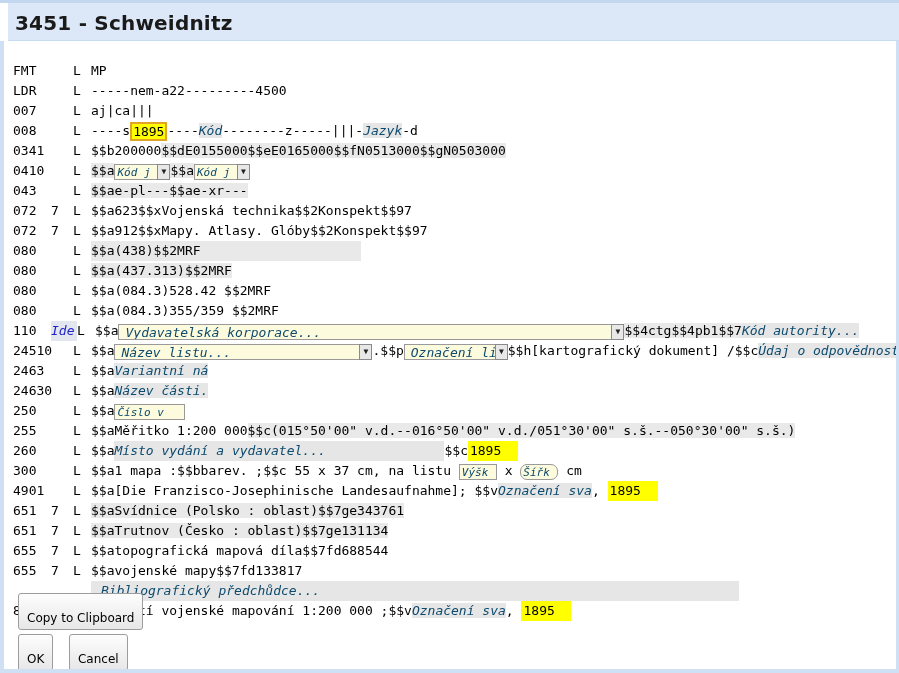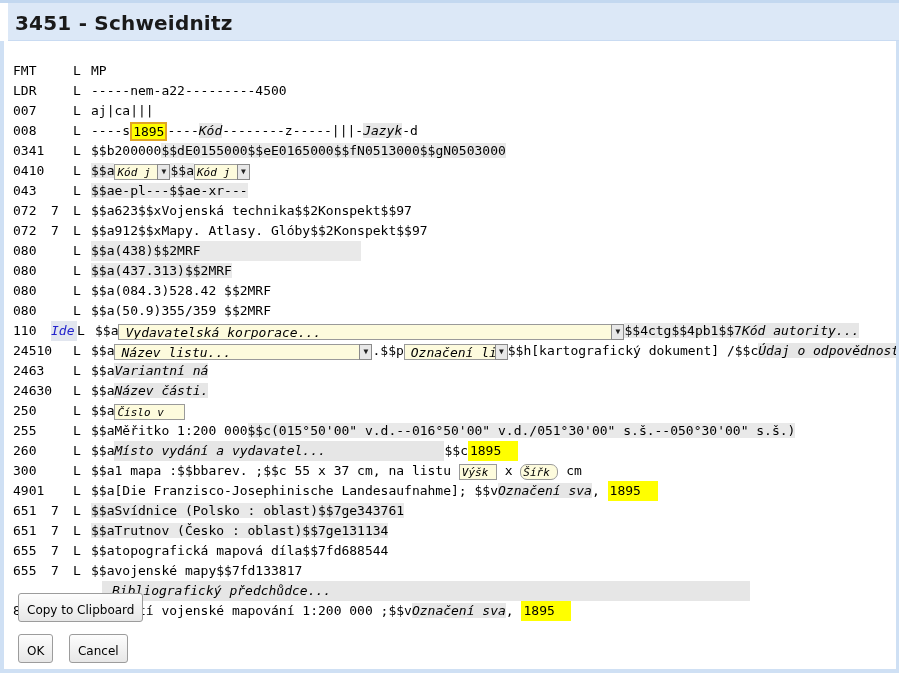--- a/index.html
+++ b/index.html
@@ -105,21 +105,21 @@
     display: inline-block;
     vertical-align: top;
   }
 
   
   .grey {
     background: #e9e9e9;
   }
   
   .ph {
-    color: #000000;
+    color: #0c4a6e;
     font-style: italic;
   }
   
   .ph.grey { background: #e6e6e6; }
 
   
   .ybox {
     display: inline-block;
     background: #ffff00;
     border: 2px solid #e0a526;
@@ -181,21 +181,21 @@
 
   
   .btn {
     display: inline-block;
     font-family: "DejaVu Sans", "Liberation Sans", sans-serif;
     font-size: 12px;
     color: #000;
     background: linear-gradient(#fdfdfd, #e7e7e7);
     border: 1px solid #9c9c9c;
     border-radius: 3px;
-    padding: 10px 8px 4px 8px;
+    padding: 18px 8px 4px 8px;
     line-height: 13px;
     cursor: default;
   }
   #copy-clip-wrap {
     position: absolute;
     left: 14px;
     top: 552px;
   }
   #okcancel-wrap {
     position: absolute;
@@ -221,35 +221,35 @@
         <div class="marc-row"><span class="tagcol">007</span><span class="indcol"></span><span class="lcol">L</span><span class="fieldcol"><span>aj|ca|||</span></span></div>
         <div class="marc-row"><span class="tagcol">008</span><span class="indcol"></span><span class="lcol">L</span><span class="fieldcol"><span> ----s</span><span class="ybox">1895</span><span>----</span><span class="ph grey">Kód</span><span>--------z-----|||-</span><span class="ph grey">Jazyk</span><span>-d</span></span></div>
         <div class="marc-row"><span class="tagcol">0341</span><span class="indcol"></span><span class="lcol">L</span><span class="fieldcol"><span>$$b200000</span><span class="grey">$$dE0155000$$eE0165000$$fN0513000$$gN0503000</span></span></div>
         <div class="marc-row"><span class="tagcol">0410</span><span class="indcol"></span><span class="lcol">L</span><span class="fieldcol"><span class="grey">$$a</span><span style="white-space: nowrap;"><span class="ysmall ph" style="width: 44px;">Kód j</span><span class="ddarrow">▼</span></span><span class="grey">$$a</span><span style="white-space: nowrap;"><span class="ysmall ph" style="width: 44px;">Kód j</span><span class="ddarrow">▼</span></span></span></div>
         <div class="marc-row"><span class="tagcol">043</span><span class="indcol"></span><span class="lcol">L</span><span class="fieldcol"><span class="grey">$$ae-pl---$$ae-xr---</span></span></div>
         <div class="marc-row"><span class="tagcol">072</span><span class="indcol">7</span><span class="lcol">L</span><span class="fieldcol"><span>$$a623$$xVojenská technika$$2Konspekt$$97</span></span></div>
         <div class="marc-row"><span class="tagcol">072</span><span class="indcol">7</span><span class="lcol">L</span><span class="fieldcol"><span>$$a912$$xMapy. Atlasy. Glóby$$2Konspekt$$97</span></span></div>
         <div class="marc-row"><span class="tagcol">080</span><span class="indcol"></span><span class="lcol">L</span><span class="fieldcol"><span class="grey" style="display: inline-block; width: 270px;">$$a(438)$$2MRF</span></span></div>
         <div class="marc-row"><span class="tagcol">080</span><span class="indcol"></span><span class="lcol">L</span><span class="fieldcol"><span class="grey">$$a(437.313)$$2MRF</span></span></div>
         <div class="marc-row"><span class="tagcol">080</span><span class="indcol"></span><span class="lcol">L</span><span class="fieldcol"><span>$$a(084.3)528.42 $$2MRF</span></span></div>
-        <div class="marc-row"><span class="tagcol">080</span><span class="indcol"></span><span class="lcol">L</span><span class="fieldcol"><span>$$a(50.9)355/359 $$2MRF</span></span></div>
+        <div class="marc-row"><span class="tagcol">080</span><span class="indcol"></span><span class="lcol">L</span><span class="fieldcol"><span>$$a(084.3)355/359 $$2MRF</span></span></div>
         <div class="marc-row"><span class="tagcol">110</span><span class="indcol" style="color: rgb(34, 34, 204); font-style: italic; background: rgb(226, 230, 239); width: 26px;">Ide</span><span class="lcol">L</span><span class="fieldcol"><span>$$a</span><span style="white-space: nowrap;"><span class="yinput ph" style="width: 494px;">Vydavatelská korporace...</span><span class="ddarrow">▼</span></span><span class="grey">$$4ctg$$4pb1$$7</span><span class="ph grey">Kód autority...</span></span></div>
         <div class="marc-row"><span class="tagcol">24510</span><span class="indcol"></span><span class="lcol">L</span><span class="fieldcol"><span>$$a</span><span style="white-space: nowrap;"><span class="yinput ph" style="width: 246px;">Název listu...</span><span class="ddarrow">▼</span></span><span>.$$p</span><span style="white-space: nowrap;"><span class="yinput ph" style="width: 92px;">Označení lis</span><span class="ddarrow">▼</span></span><span>$$h[kartografický dokument] /$$c</span><span class="ph grey">Údaj o odpovědnosti..</span></span></div>
         <div class="marc-row"><span class="tagcol">2463</span><span class="indcol"></span><span class="lcol">L</span><span class="fieldcol"><span>$$a</span><span class="ph grey">Variantní ná</span></span></div>
         <div class="marc-row"><span class="tagcol">24630</span><span class="indcol"></span><span class="lcol">L</span><span class="fieldcol"><span>$$a</span><span class="ph grey">Název části.</span></span></div>
         <div class="marc-row"><span class="tagcol">250</span><span class="indcol"></span><span class="lcol">L</span><span class="fieldcol"><span>$$a</span><span class="ysmall ph" style="width: 71px;">Číslo v</span></span></div>
         <div class="marc-row"><span class="tagcol">255</span><span class="indcol"></span><span class="lcol">L</span><span class="fieldcol"><span>$$aMěřitko 1:200 000</span><span class="grey">$$c(015°50'00" v.d.--016°50'00" v.d./051°30'00" s.š.--050°30'00" s.š.)</span></span></div>
         <div class="marc-row"><span class="tagcol">260</span><span class="indcol"></span><span class="lcol">L</span><span class="fieldcol"><span>$$a</span><span class="ph grey" style="display: inline-block; width: 330px;">Místo vydání a vydavatel...</span><span>$$c</span><span class="yflat" style="width: 46px;">1895</span></span></div>
         <div class="marc-row"><span class="tagcol">300</span><span class="indcol"></span><span class="lcol">L</span><span class="fieldcol"><span>$$a1 mapa :$$bbarev. ;$$c 55 x 37 cm, na listu </span><span class="ysmall ph" style="width: 38px;">Výšk</span><span> x </span><span class="ysmall ph" style="width: 38px; border-radius: 7px;">Šířk</span><span> cm</span></span></div>
         <div class="marc-row"><span class="tagcol">4901</span><span class="indcol"></span><span class="lcol">L</span><span class="fieldcol"><span>$$a[Die Franzisco-Josephinische Landesaufnahme]; $$v</span><span class="ph grey">Označení sva</span><span>, </span><span class="yflat" style="width: 46px;">1895</span></span></div>
         <div class="marc-row"><span class="tagcol">651</span><span class="indcol">7</span><span class="lcol">L</span><span class="fieldcol"><span class="grey">$$aSvídnice (Polsko : oblast)$$7ge343761</span></span></div>
         <div class="marc-row"><span class="tagcol">651</span><span class="indcol">7</span><span class="lcol">L</span><span class="fieldcol"><span class="grey">$$aTrutnov (Česko : oblast)$$7ge131134</span></span></div>
         <div class="marc-row"><span class="tagcol">655</span><span class="indcol">7</span><span class="lcol">L</span><span class="fieldcol"><span>$$atopografická mapová díla$$7fd688544</span></span></div>
         <div class="marc-row"><span class="tagcol">655</span><span class="indcol">7</span><span class="lcol">L</span><span class="fieldcol"><span>$$avojenské mapy$$7fd133817</span></span></div>
-        <div class="marc-row"><span class="tagcol"></span><span class="indcol"></span><span class="lcol"></span><span class="fieldcol"><span class="ph grey" style="display: inline-block; width: 638px; padding-left: 10px; margin-left: 11px;">Bibliografický předchůdce...</span></span></div>
+        <div class="marc-row"><span class="tagcol"></span><span class="indcol"></span><span class="lcol"></span><span class="fieldcol"><span class="ph grey" style="display: inline-block; width: 638px; padding-left: 10px;">Bibliografický předchůdce...</span></span></div>
         <div class="marc-row"><span class="tagcol">830</span><span class="indcol">0</span><span class="lcol">L</span><span class="fieldcol"><span>$$aTřetí vojenské mapování 1:200 000 ;$$v</span><span class="ph grey">Označení sva</span><span>, </span><span class="yflat" style="width: 46px;">1895</span></span></div>
       </div>
 
     <div id="copy-clip-wrap">
       <span class="btn">Copy to Clipboard</span>
     </div>
 
     <div id="okcancel-wrap">
       <span class="btn">OK</span>
       <span class="btn">Cancel</span>

